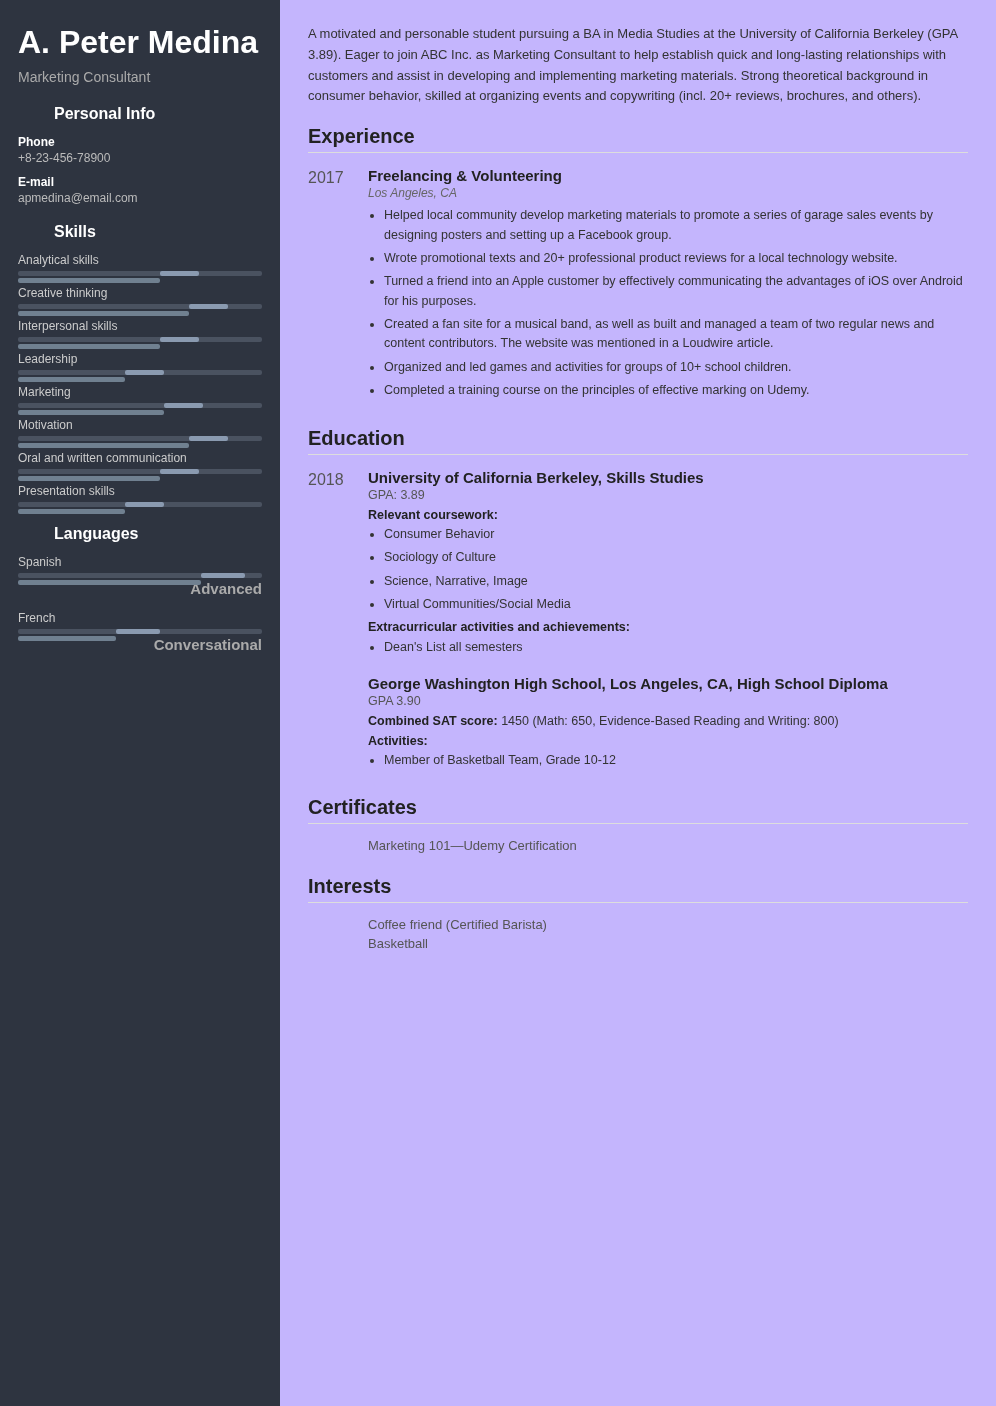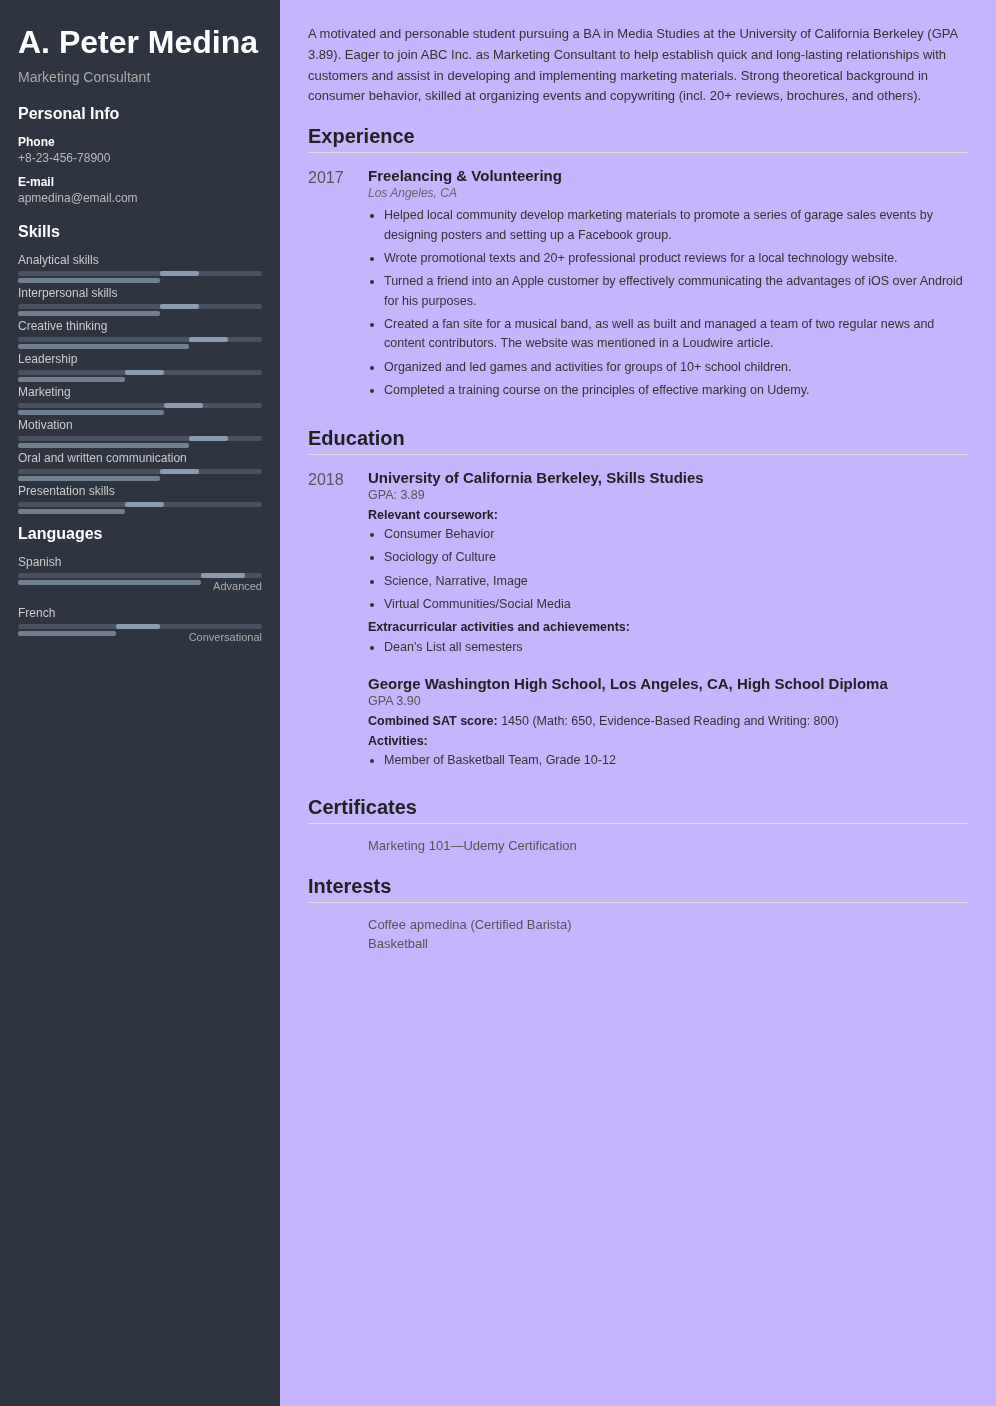--- a/index.html
+++ b/index.html
@@ -33,20 +33,21 @@
       color: #aaa;
       margin-bottom: 20px;
     }
 
     .section-heading {
       font-size: 16px;
       font-weight: 700;
       color: #fff;
       margin-bottom: 12px;
       margin-top: 18px;
+      margin-left: 36px;
     }
 
     .info-label {
       font-size: 12px;
       font-weight: 700;
       color: #fff;
       margin-top: 10px;
     }
     .info-value {
       font-size: 12px;
@@ -88,24 +89,25 @@
     
     .lang-item {
       margin-bottom: 14px;
     }
     .lang-name {
       font-size: 12px;
       color: #ccc;
       margin-bottom: 4px;
     }
     .lang-level {
-      font-size: 11px;
+      font-size: 15px;
       color: #aaa;
       text-align: right;
       margin-top: 2px;
+      font-weight: bold;
     }
 
     
     .main {
       flex: 1;
       padding: 24px 28px 24px 28px;
       background: #c4b5fd;
     }
     .summary-text {
       font-size: 13px;
@@ -207,31 +209,31 @@
   <div class="section-heading">Skills</div>
   <div id="skills-container">
       <div class="skill-item">
     <div class="skill-name">Analytical skills</div>
     <div class="skill-bar-bg">
       <div class="skill-bar-fill" style="width:58%"></div>
       <div class="skill-bar-accent" style="left:58%;width:16%"></div>
     </div>
   </div>
       <div class="skill-item">
+    <div class="skill-name">Creative thinking</div>
+    <div class="skill-bar-bg">
+      <div class="skill-bar-fill" style="width:70%"></div>
+      <div class="skill-bar-accent" style="left:70%;width:16%"></div>
+    </div>
+  </div>
+      <div class="skill-item">
     <div class="skill-name">Interpersonal skills</div>
     <div class="skill-bar-bg">
       <div class="skill-bar-fill" style="width:58%"></div>
       <div class="skill-bar-accent" style="left:58%;width:16%"></div>
-    </div>
-  </div>
-      <div class="skill-item">
-    <div class="skill-name">Creative thinking</div>
-    <div class="skill-bar-bg">
-      <div class="skill-bar-fill" style="width:70%"></div>
-      <div class="skill-bar-accent" style="left:70%;width:16%"></div>
     </div>
   </div>
       <div class="skill-item">
     <div class="skill-name">Leadership</div>
     <div class="skill-bar-bg">
       <div class="skill-bar-fill" style="width:44%"></div>
       <div class="skill-bar-accent" style="left:44%;width:16%"></div>
     </div>
   </div>
       <div class="skill-item">
@@ -356,17 +358,17 @@
   <div class="main-section">
     <div class="main-section-title">Certificates</div>
     <div id="certificates-container">
         <p class="cert-text">Marketing 101—Udemy Certification</p>
       </div>
   </div>
 
   <div class="main-section">
     <div class="main-section-title">Interests</div>
     <div id="interests-container">
-        <p class="interest-text">Coffee apmedina (Certified Barista)</p>
+        <p class="interest-text">Coffee friend (Certified Barista)</p>
         <p class="interest-text">Basketball</p>
       </div>
   </div>
 </div>
 
 </body></html>

